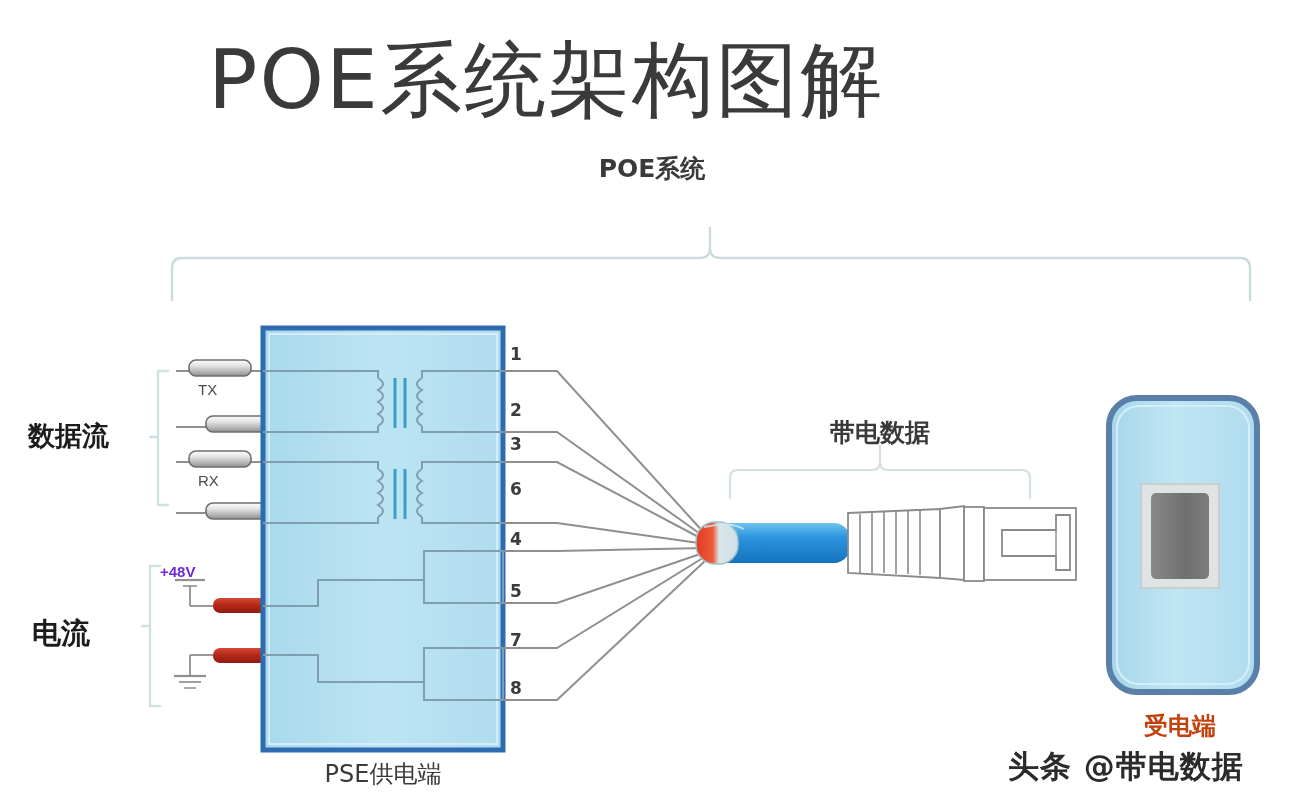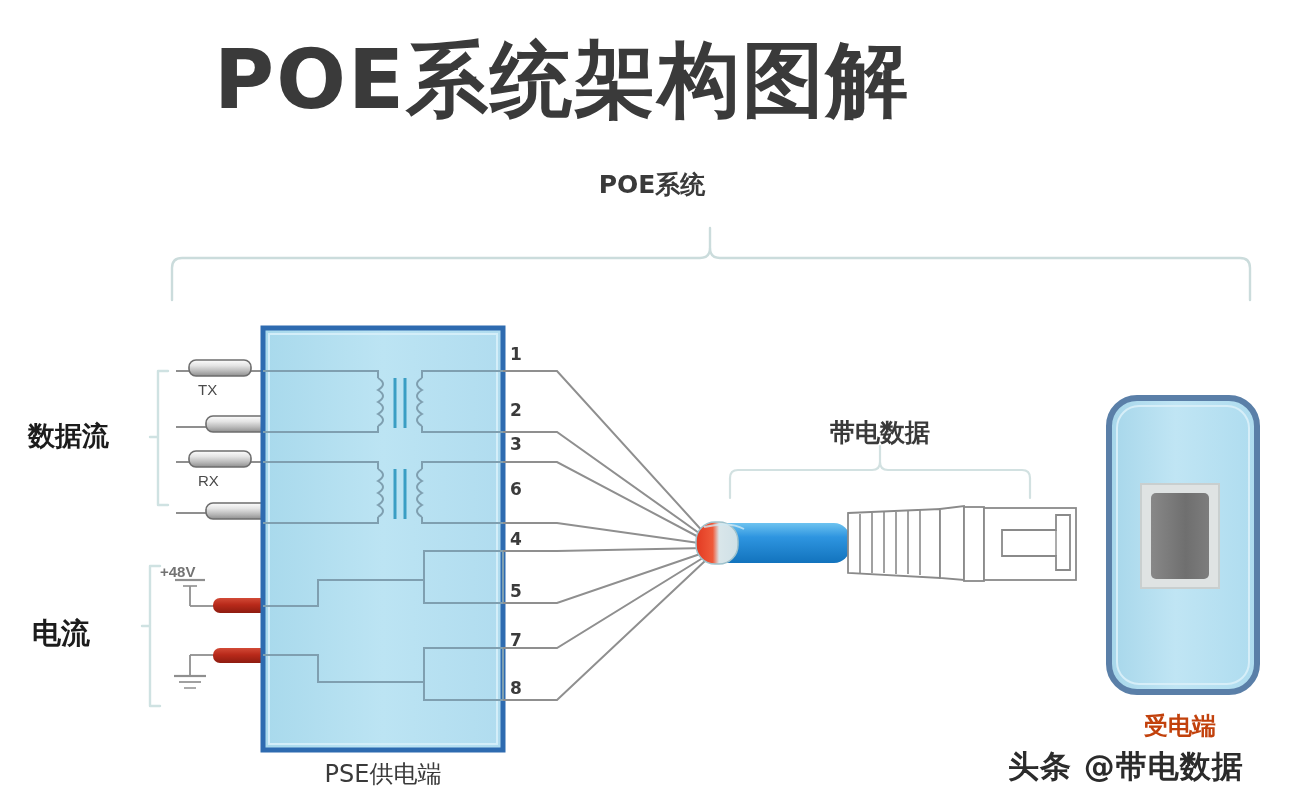--- a/index.html
+++ b/index.html
@@ -23,33 +23,33 @@
     top: 0;
     width: 1304px;
     height: 804px;
   }
   .txt {
     position: absolute;
     white-space: nowrap;
     color: #2e2e2e;
   }
   #main-title {
-    left: 16px;
+    left: 0;
     top: 26px;
     width: 1092px;
     text-align: center;
     font-size: 82px;
-    font-weight: bold;
+    font-weight: normal;
     letter-spacing: 2px;
     color: #3a3a3a;
     font-family: "DejaVu Sans", "Liberation Sans", sans-serif;
   }
   #sys-label {
     left: 0;
-    top: 168px;
+    top: 152px;
     width: 1304px;
     text-align: center;
     font-size: 25px;
     font-weight: bold;
     color: #3a3a3a;
     font-family: "DejaVu Sans", "Liberation Sans", sans-serif;
   }
   #dataflow-label {
     left: 28px;
     top: 418px;
@@ -108,21 +108,21 @@
     position: absolute;
     font-size: 15px;
     color: #4a4a4a;
     font-family: "Liberation Sans", sans-serif;
   }
   #volt-label {
     left: 160px;
     top: 563px;
     font-size: 15px;
     font-weight: bold;
-    color: #737373;
+    color: #6d28d9;
   }
   #watermark {
     left: 1008px;
     top: 746px;
     font-size: 31px;
     font-weight: bold;
     color: #2b2b2b;
     letter-spacing: 1px;
     font-family: "DejaVu Sans", "Liberation Sans", sans-serif;
   }

